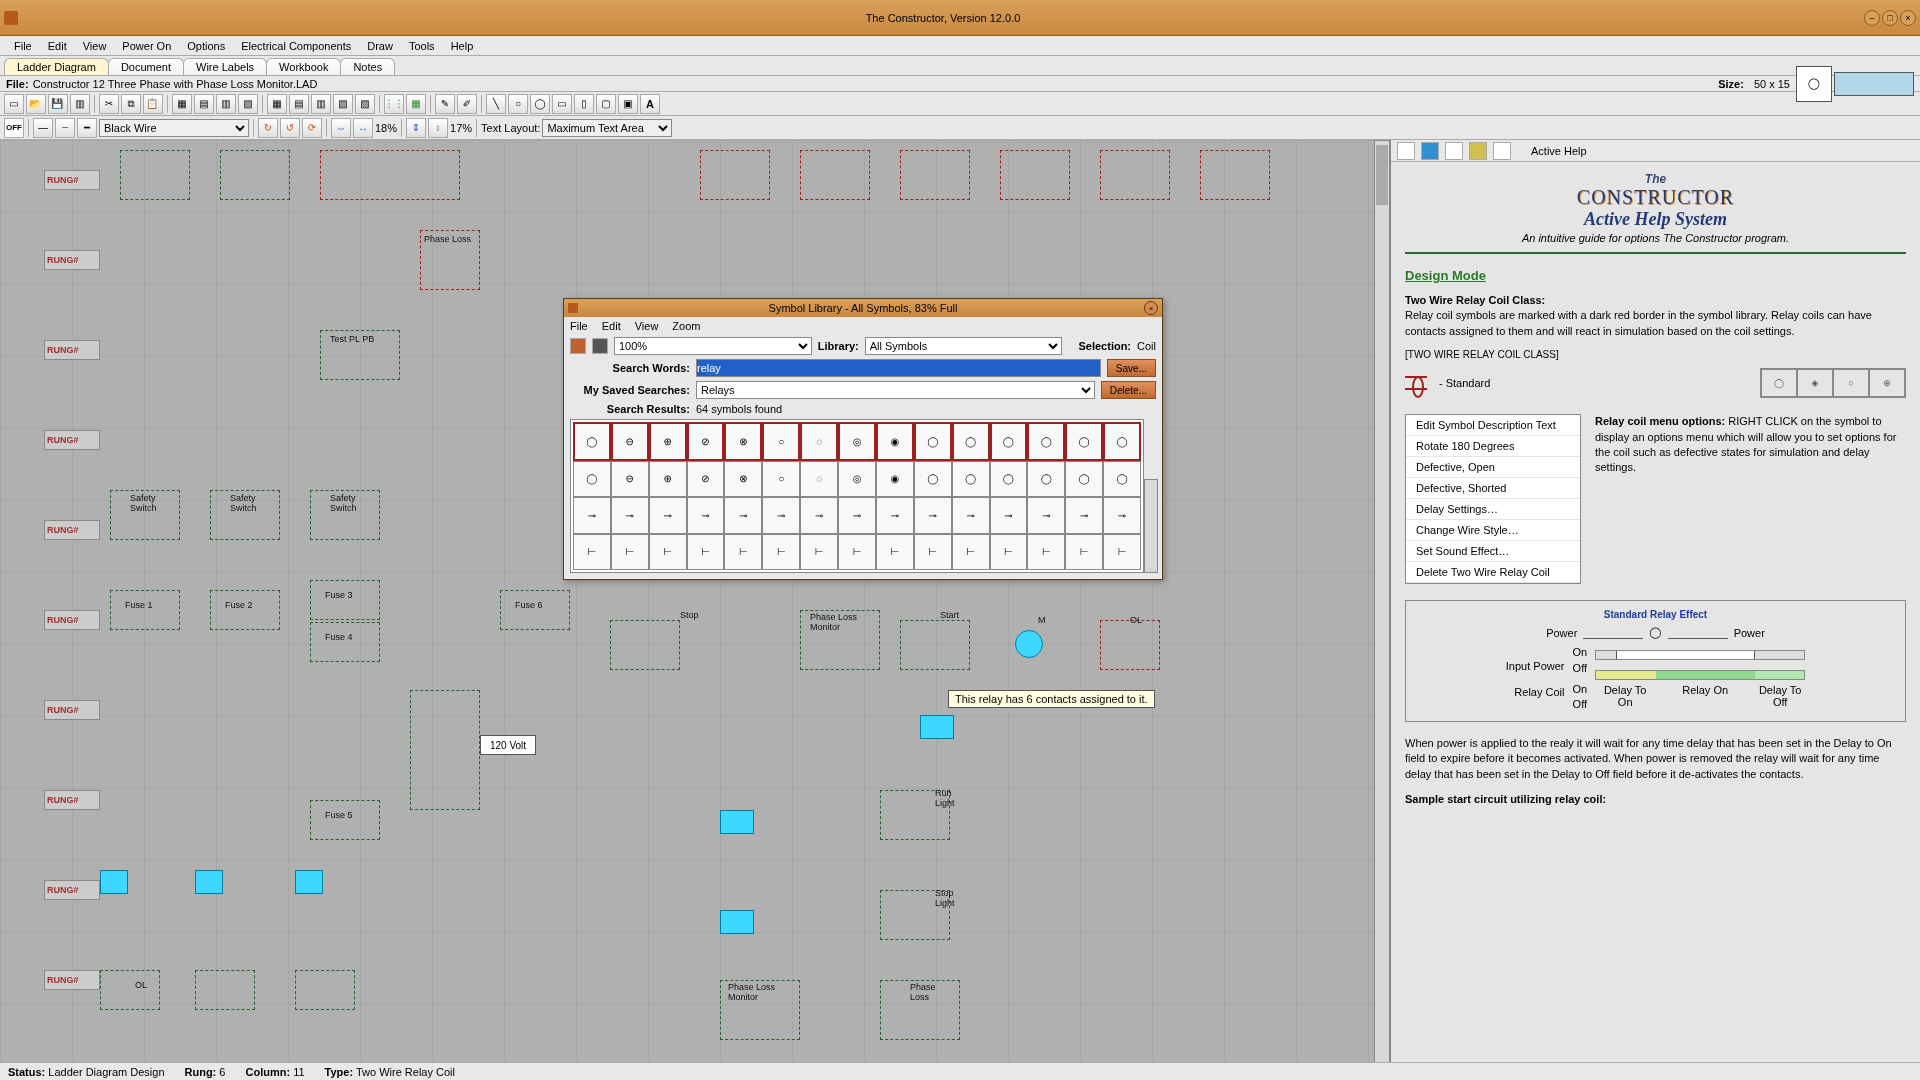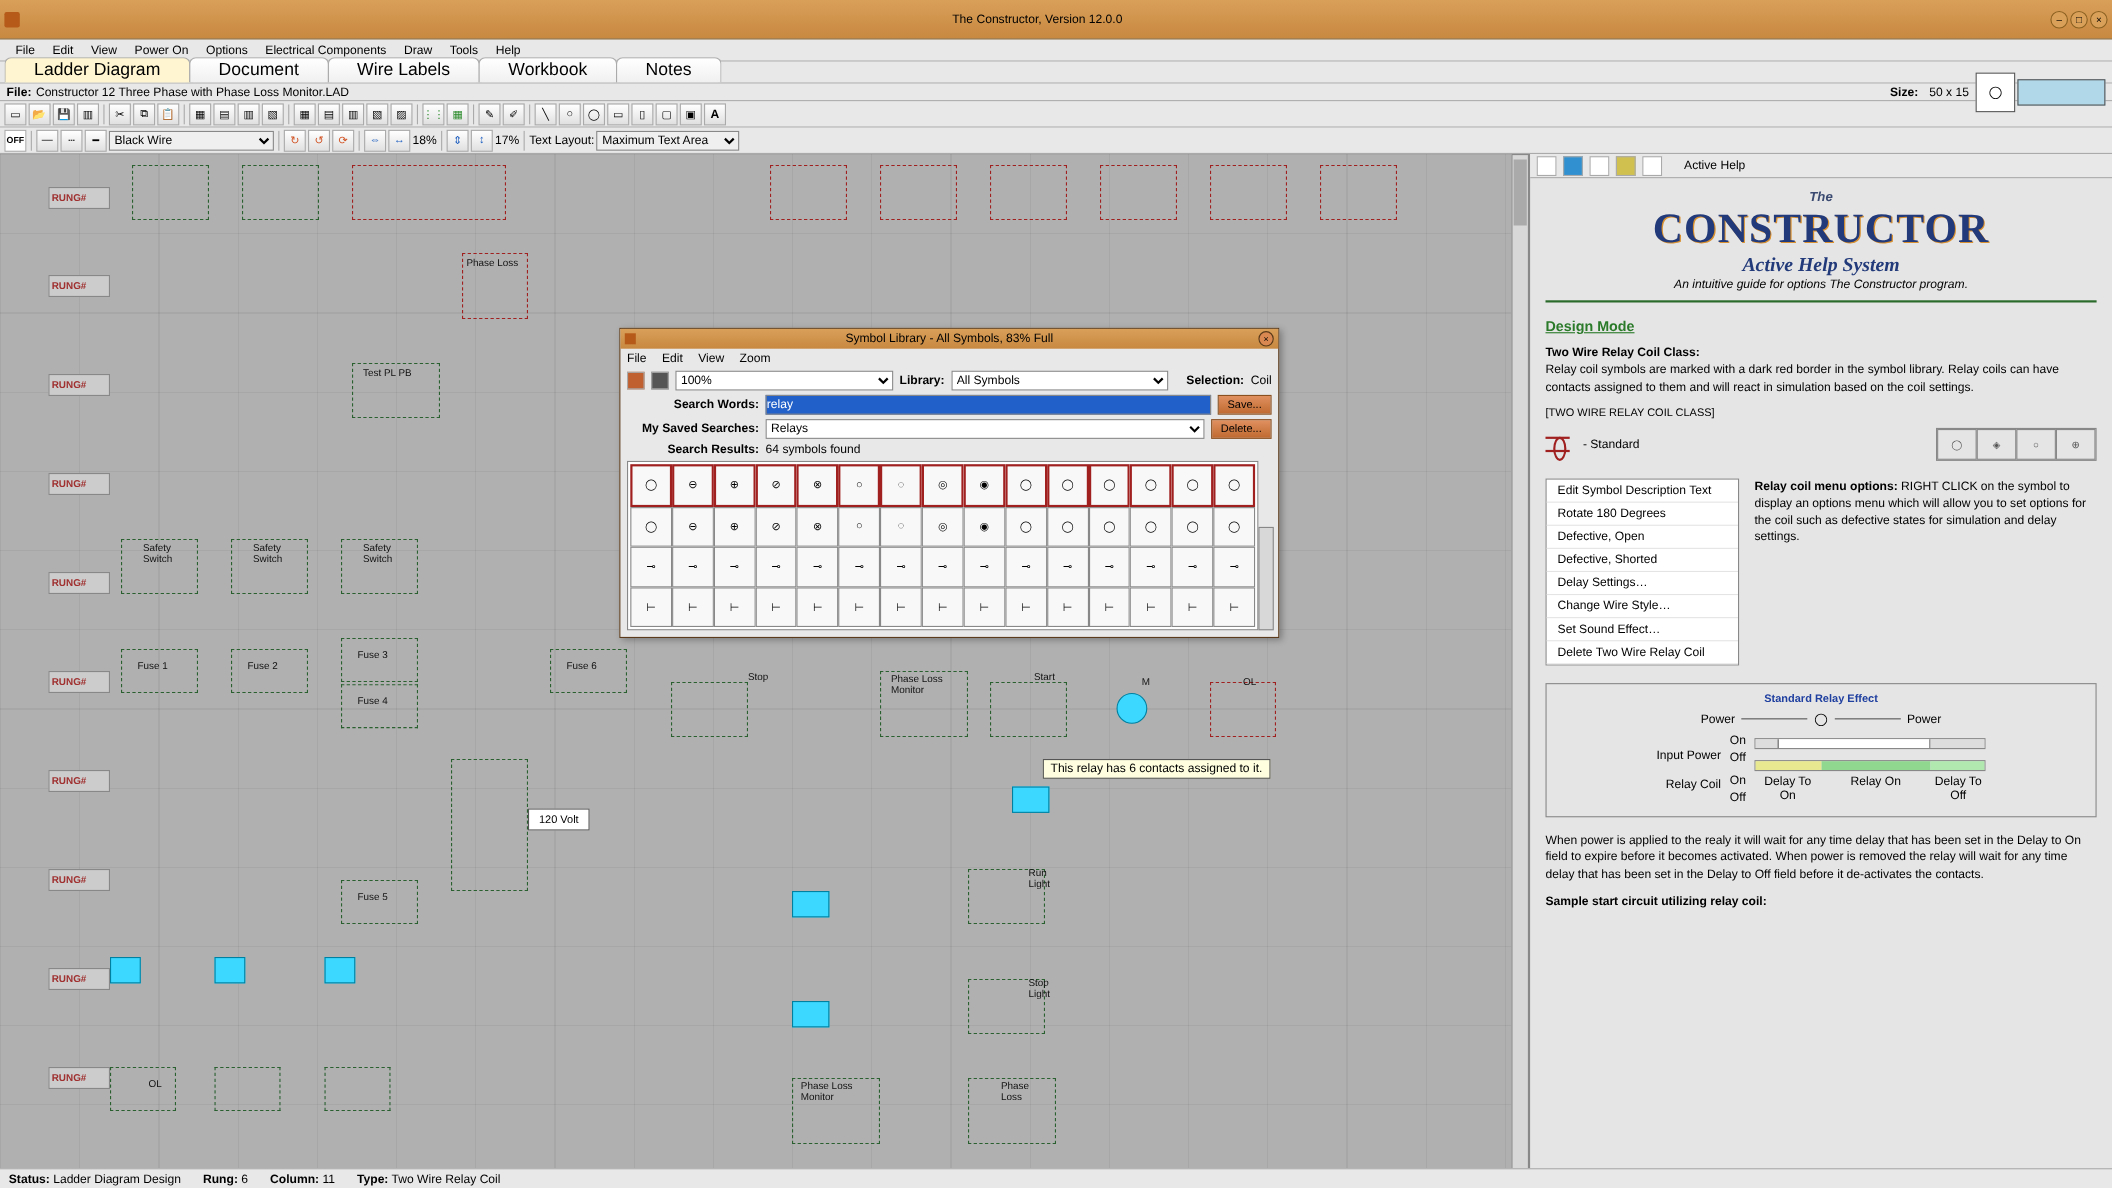--- a/index.html
+++ b/index.html
@@ -11,21 +11,21 @@
 .titlebar-title { flex: 1; text-align: center; color: #000; font-size: 11px; }
 .titlebar-buttons { display: flex; gap: 2px; margin-right: 4px; }
 .titlebar-btn { width: 16px; height: 16px; border-radius: 50%; background: #d9a05a; border: 1px solid #8a6020; display: flex; align-items: center; justify-content: center; font-size: 9px; cursor: pointer; }
 
 
 .menubar { height: 20px; background: #e8e8e8; display: flex; align-items: center; padding: 0 6px; border-bottom: 1px solid #aaa; }
 .menubar-item { padding: 2px 8px; cursor: pointer; }
 
 
 .tabbar { height: 20px; background: #e8e8e8; display: flex; align-items: flex-end; padding: 0 4px; border-bottom: 1px solid #aaa; }
-.tab { padding: 2px 26px; background: linear-gradient(to bottom, #fff, #f0f0f0); border: 1px solid #aaa; border-bottom: none; border-radius: 6px 6px 0 0; margin-right: -1px; cursor: pointer; font-size: 16px; text-align: right; }
+.tab { padding: 2px 12px; background: linear-gradient(to bottom, #fff, #f0f0f0); border: 1px solid #aaa; border-bottom: none; border-radius: 6px 6px 0 0; margin-right: -1px; cursor: pointer; font-size: 11px; text-align: right; }
 .tab.active { background: #fff5d0; }
 
 
 .fileline { height: 16px; background: #e8e8e8; display: flex; align-items: center; padding: 0 6px; font-size: 11px; border-bottom: 1px solid #aaa; }
 .fileline b { margin-right: 4px; }
 .fileline-right { margin-left: auto; display: flex; align-items: center; gap: 6px; }
 .size-box { display: flex; gap: 2px; align-items: center; }
 .size-box > div:last-child { width: 80px; height: 24px; background: #b0d8e8; border: 1px solid #555; }
 
 
@@ -79,39 +79,39 @@
 
 .tooltip { position: absolute; background: #ffffe0; border: 1px solid #555; padding: 2px 6px; font-size: 11px; white-space: nowrap; }
 
 
 .help-toolbar { height: 22px; background: #e8e8e8; border-bottom: 1px solid #aaa; display: flex; align-items: center; padding: 0 6px; gap: 6px; }
 .help-toolbar .ht-btn { width: 18px; height: 18px; border: 1px solid #aaa; background: #fff; cursor: pointer; }
 .help-toolbar .ht-lbl { margin-left: 14px; }
 .help-body { padding: 10px 14px; }
 .help-logo { text-align: center; margin-bottom: 4px; }
 .help-logo .small { font-style: italic; font-size: 12px; color: #3a4a70; font-weight: bold;}
-.help-logo .big { font-family: Georgia, serif; font-size: 38px; font-weight: bold; color: #223a7a; letter-spacing: 1px; text-shadow: 1px 1px #d89030; }
+.help-logo .big { font-family: Georgia, serif; font-size: 20px; font-weight: normal; color: #223a7a; letter-spacing: 1px; text-shadow: 1px 1px #d89030; }
 .help-logo .sub { font-family: Georgia, serif; font-style: italic; font-size: 18px; color: #223a7a; font-weight: bold; }
 .help-logo .desc { font-style: italic; font-size: 11px; margin-top: 2px; }
 .help-hr { border: none; border-top: 2px solid #2a6a2a; margin: 8px 0 14px; }
 .help-h2 { color: #2a7a2a; text-decoration: underline; font-weight: bold; font-size: 13px; margin-bottom: 10px; }
 .help-b { font-weight: bold; }
 .help-p { font-size: 11px; line-height: 1.4; margin-bottom: 10px; }
 .help-class { font-size: 10px; margin: 6px 0 8px; }
 .relay-icon-row { display: flex; align-items: center; gap: 12px; margin-bottom: 16px; }
 .relay-icon { width: 22px; height: 14px; border-top: 2px solid #a02020; border-bottom: 2px solid #a02020; position: relative;}
 .relay-icon::after { content:''; position:absolute; left: 7px; top: -2px; width: 8px; height: 18px; border: 2px solid #a02020; border-radius: 50%;}
 .relay-boxes { display: flex; border: 1px solid #888; }
 .relay-boxes div { width: 36px; height: 28px; border: 1px solid #888; display:flex; align-items:center; justify-content:center; font-size:9px; color:#555;}
 .ctx-menu { border: 1px solid #888; background: #fff; width: 176px; font-size: 11px; }
 .ctx-menu div { padding: 4px 10px; border-bottom: 1px solid #e4e4e4; cursor: pointer; }
 .twocol { display: flex; gap: 14px; align-items: flex-start; margin-bottom: 16px; }
 .timing-box { border: 1px solid #888; padding: 8px; font-size: 9px; margin-bottom: 14px; text-align: center;}
 .timing-box .ttitle { color: #2040a0; font-weight: bold; font-size: 10px; margin-bottom: 6px; }
-.timing-row { display: flex; align-items: center; gap: 6px; justify-content:center; margin-bottom:6px;}
+.timing-row { display: flex; align-items: flex-end; gap: 6px; justify-content:center; margin-bottom:6px;}
 .timing-track { display: flex; height: 10px; border: 1px solid #888; }
 .timing-track div { height: 100%; }
 
 
 .statusbar { position: absolute; bottom: 0; left: 0; right: 0; height: 18px; background: #e8e8e8; border-top: 1px solid #aaa; display: flex; align-items: center; padding: 0 8px; font-size: 11px; gap: 20px; }
 .statusbar b { font-weight: bold; }
 </style>
 </head>
 <body>
 

